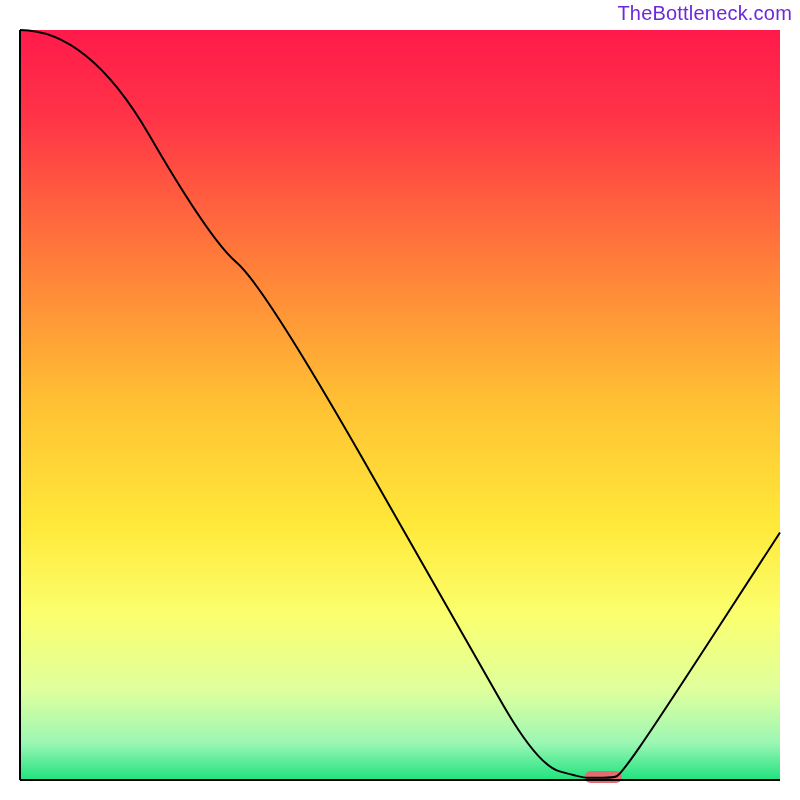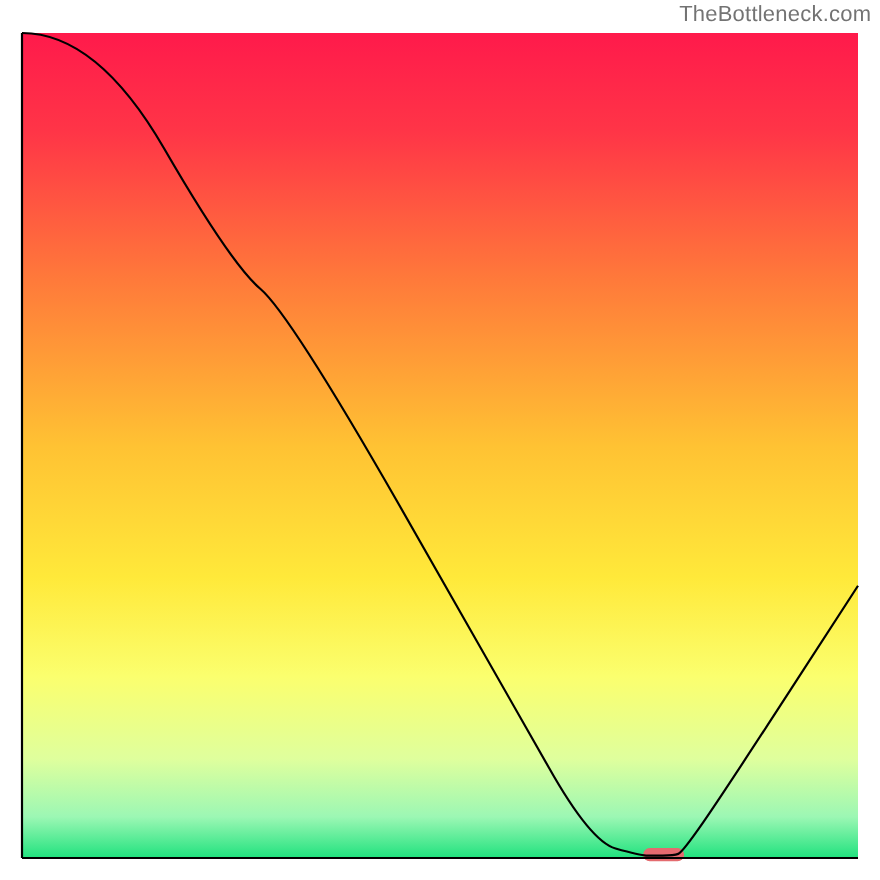--- a/index.html
+++ b/index.html
@@ -12,21 +12,21 @@
   }
   .stage {
     position: relative;
     width: 800px;
     height: 800px;
   }
   .watermark {
     position: absolute;
     top: 2px;
     right: 8px;
-    color: #737373;
+    color: #6d28d9;
     font-size: 20px;
     font-weight: 500;
     letter-spacing: 0.2px;
     user-select: none;
   }
   svg.plot {
     position: absolute;
     left: 0;
     top: 0;
     width: 800px;

